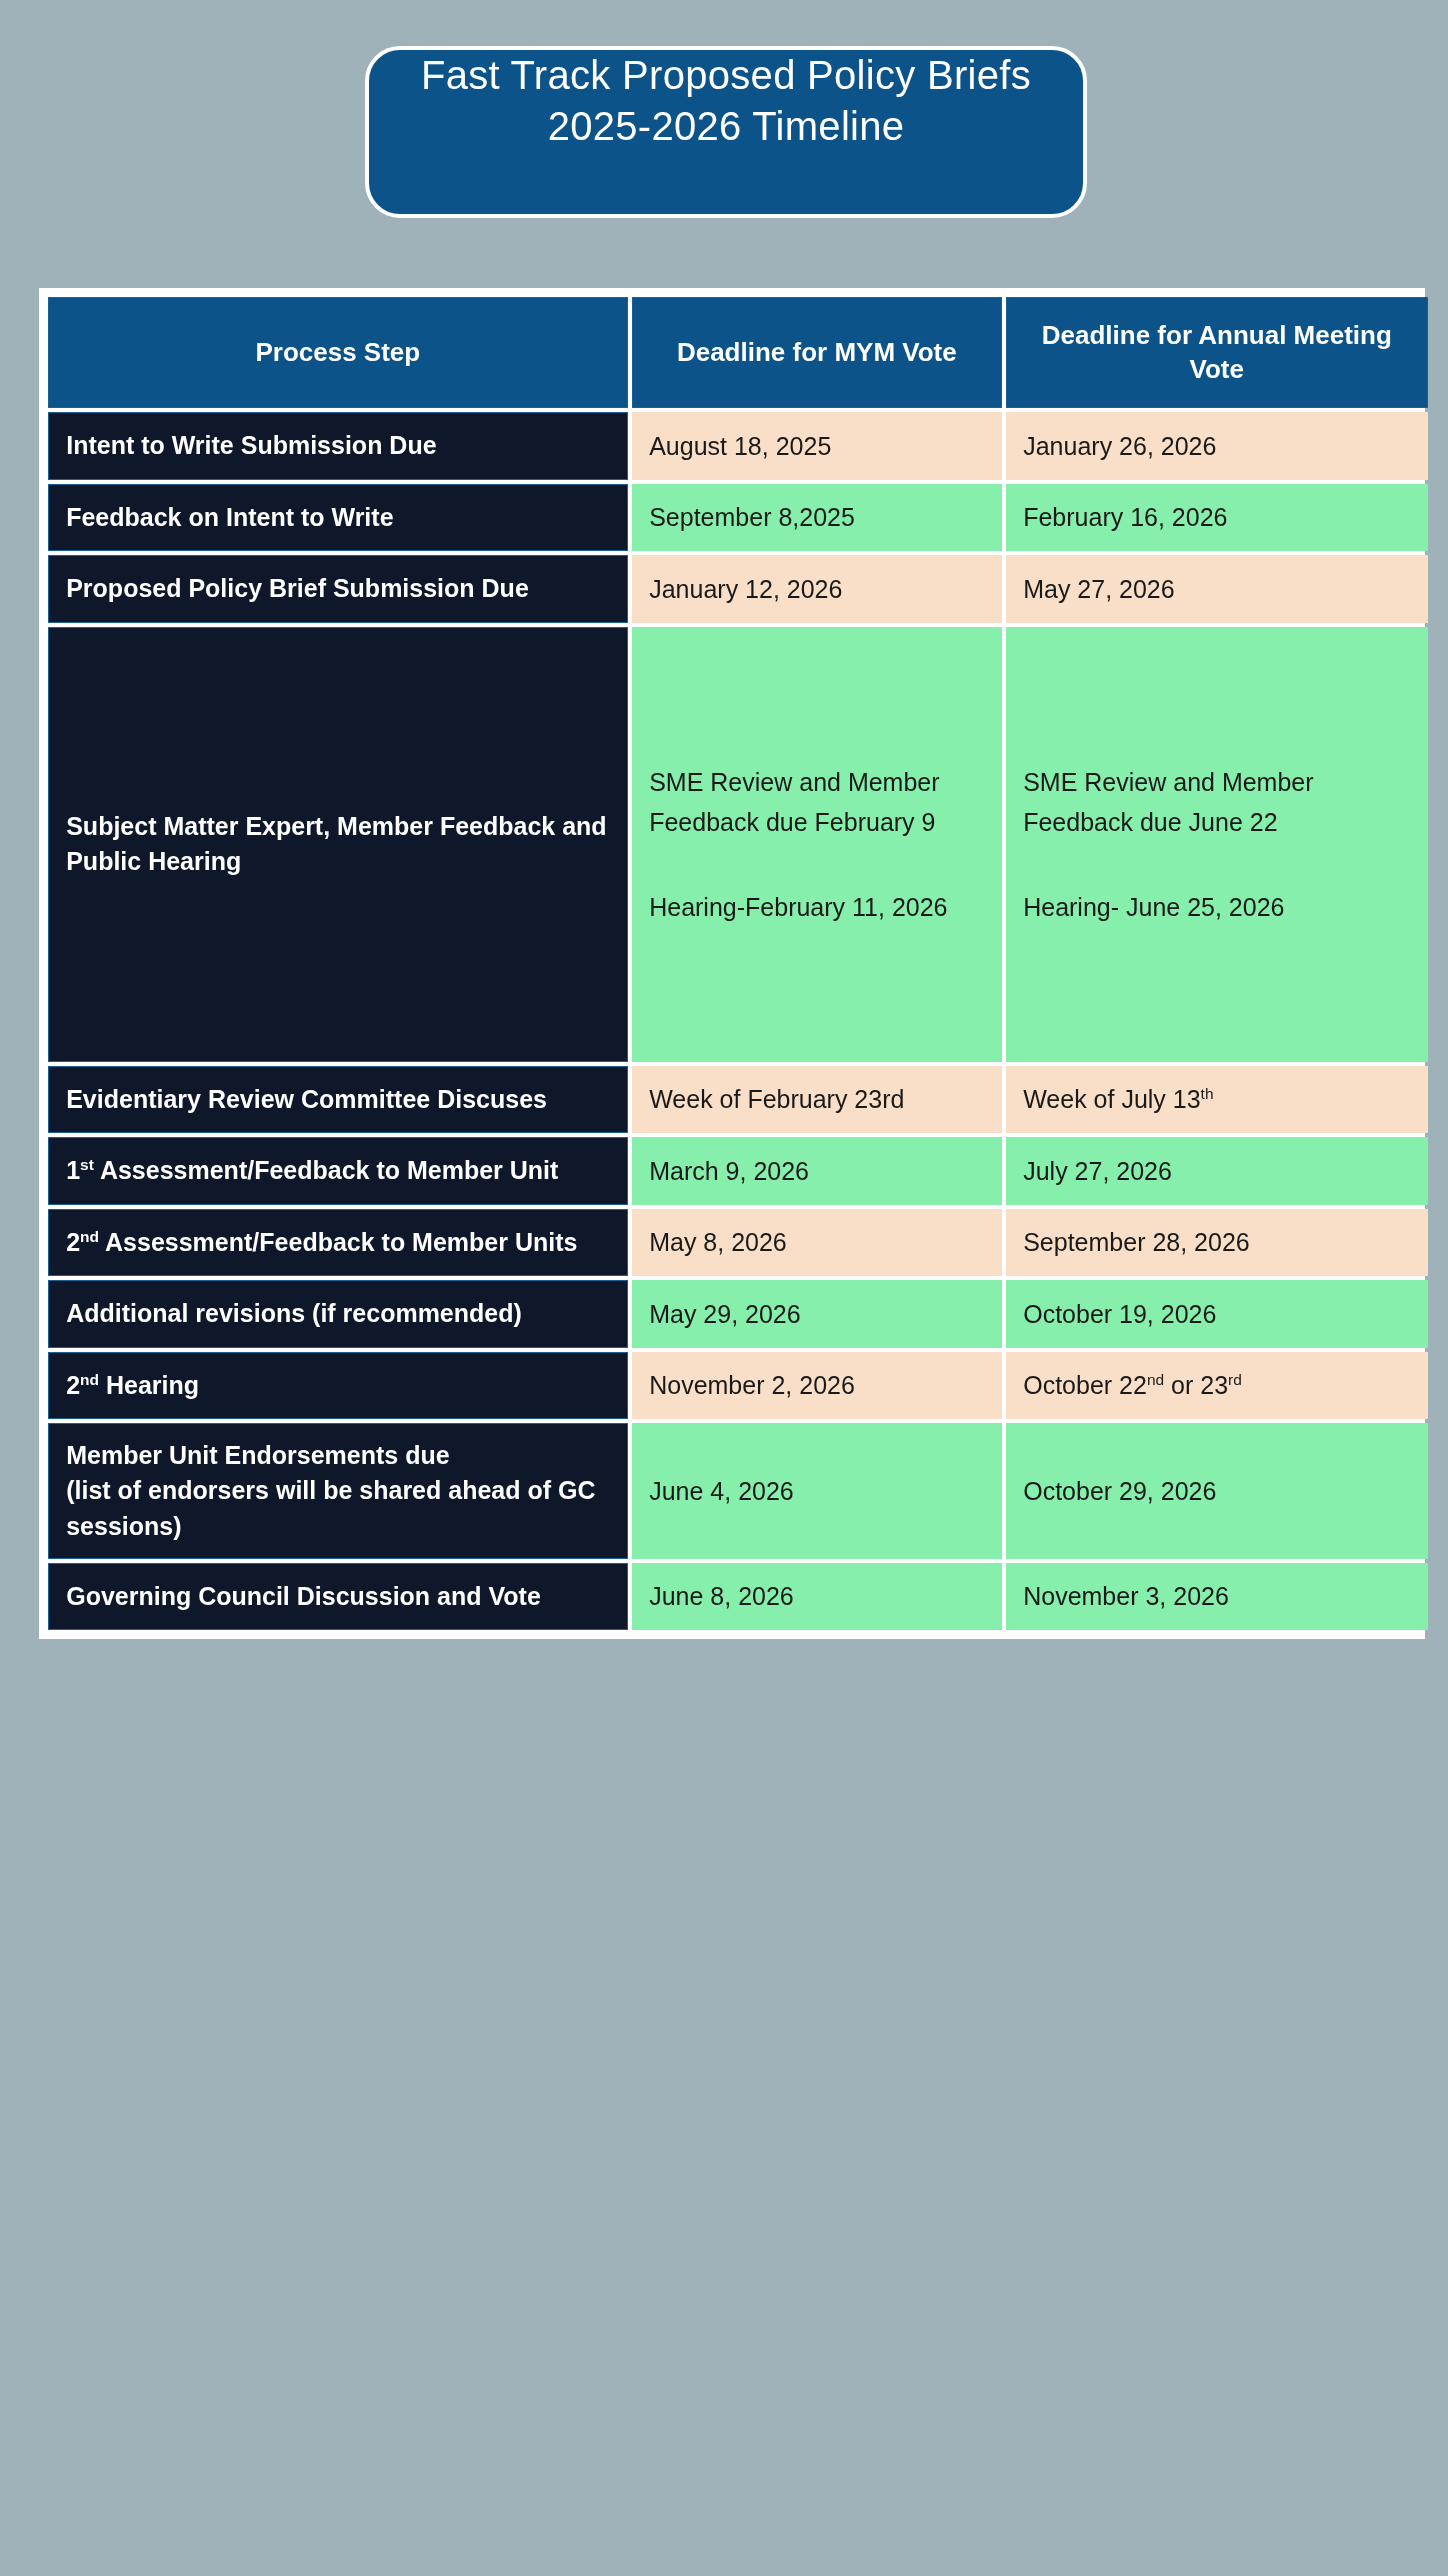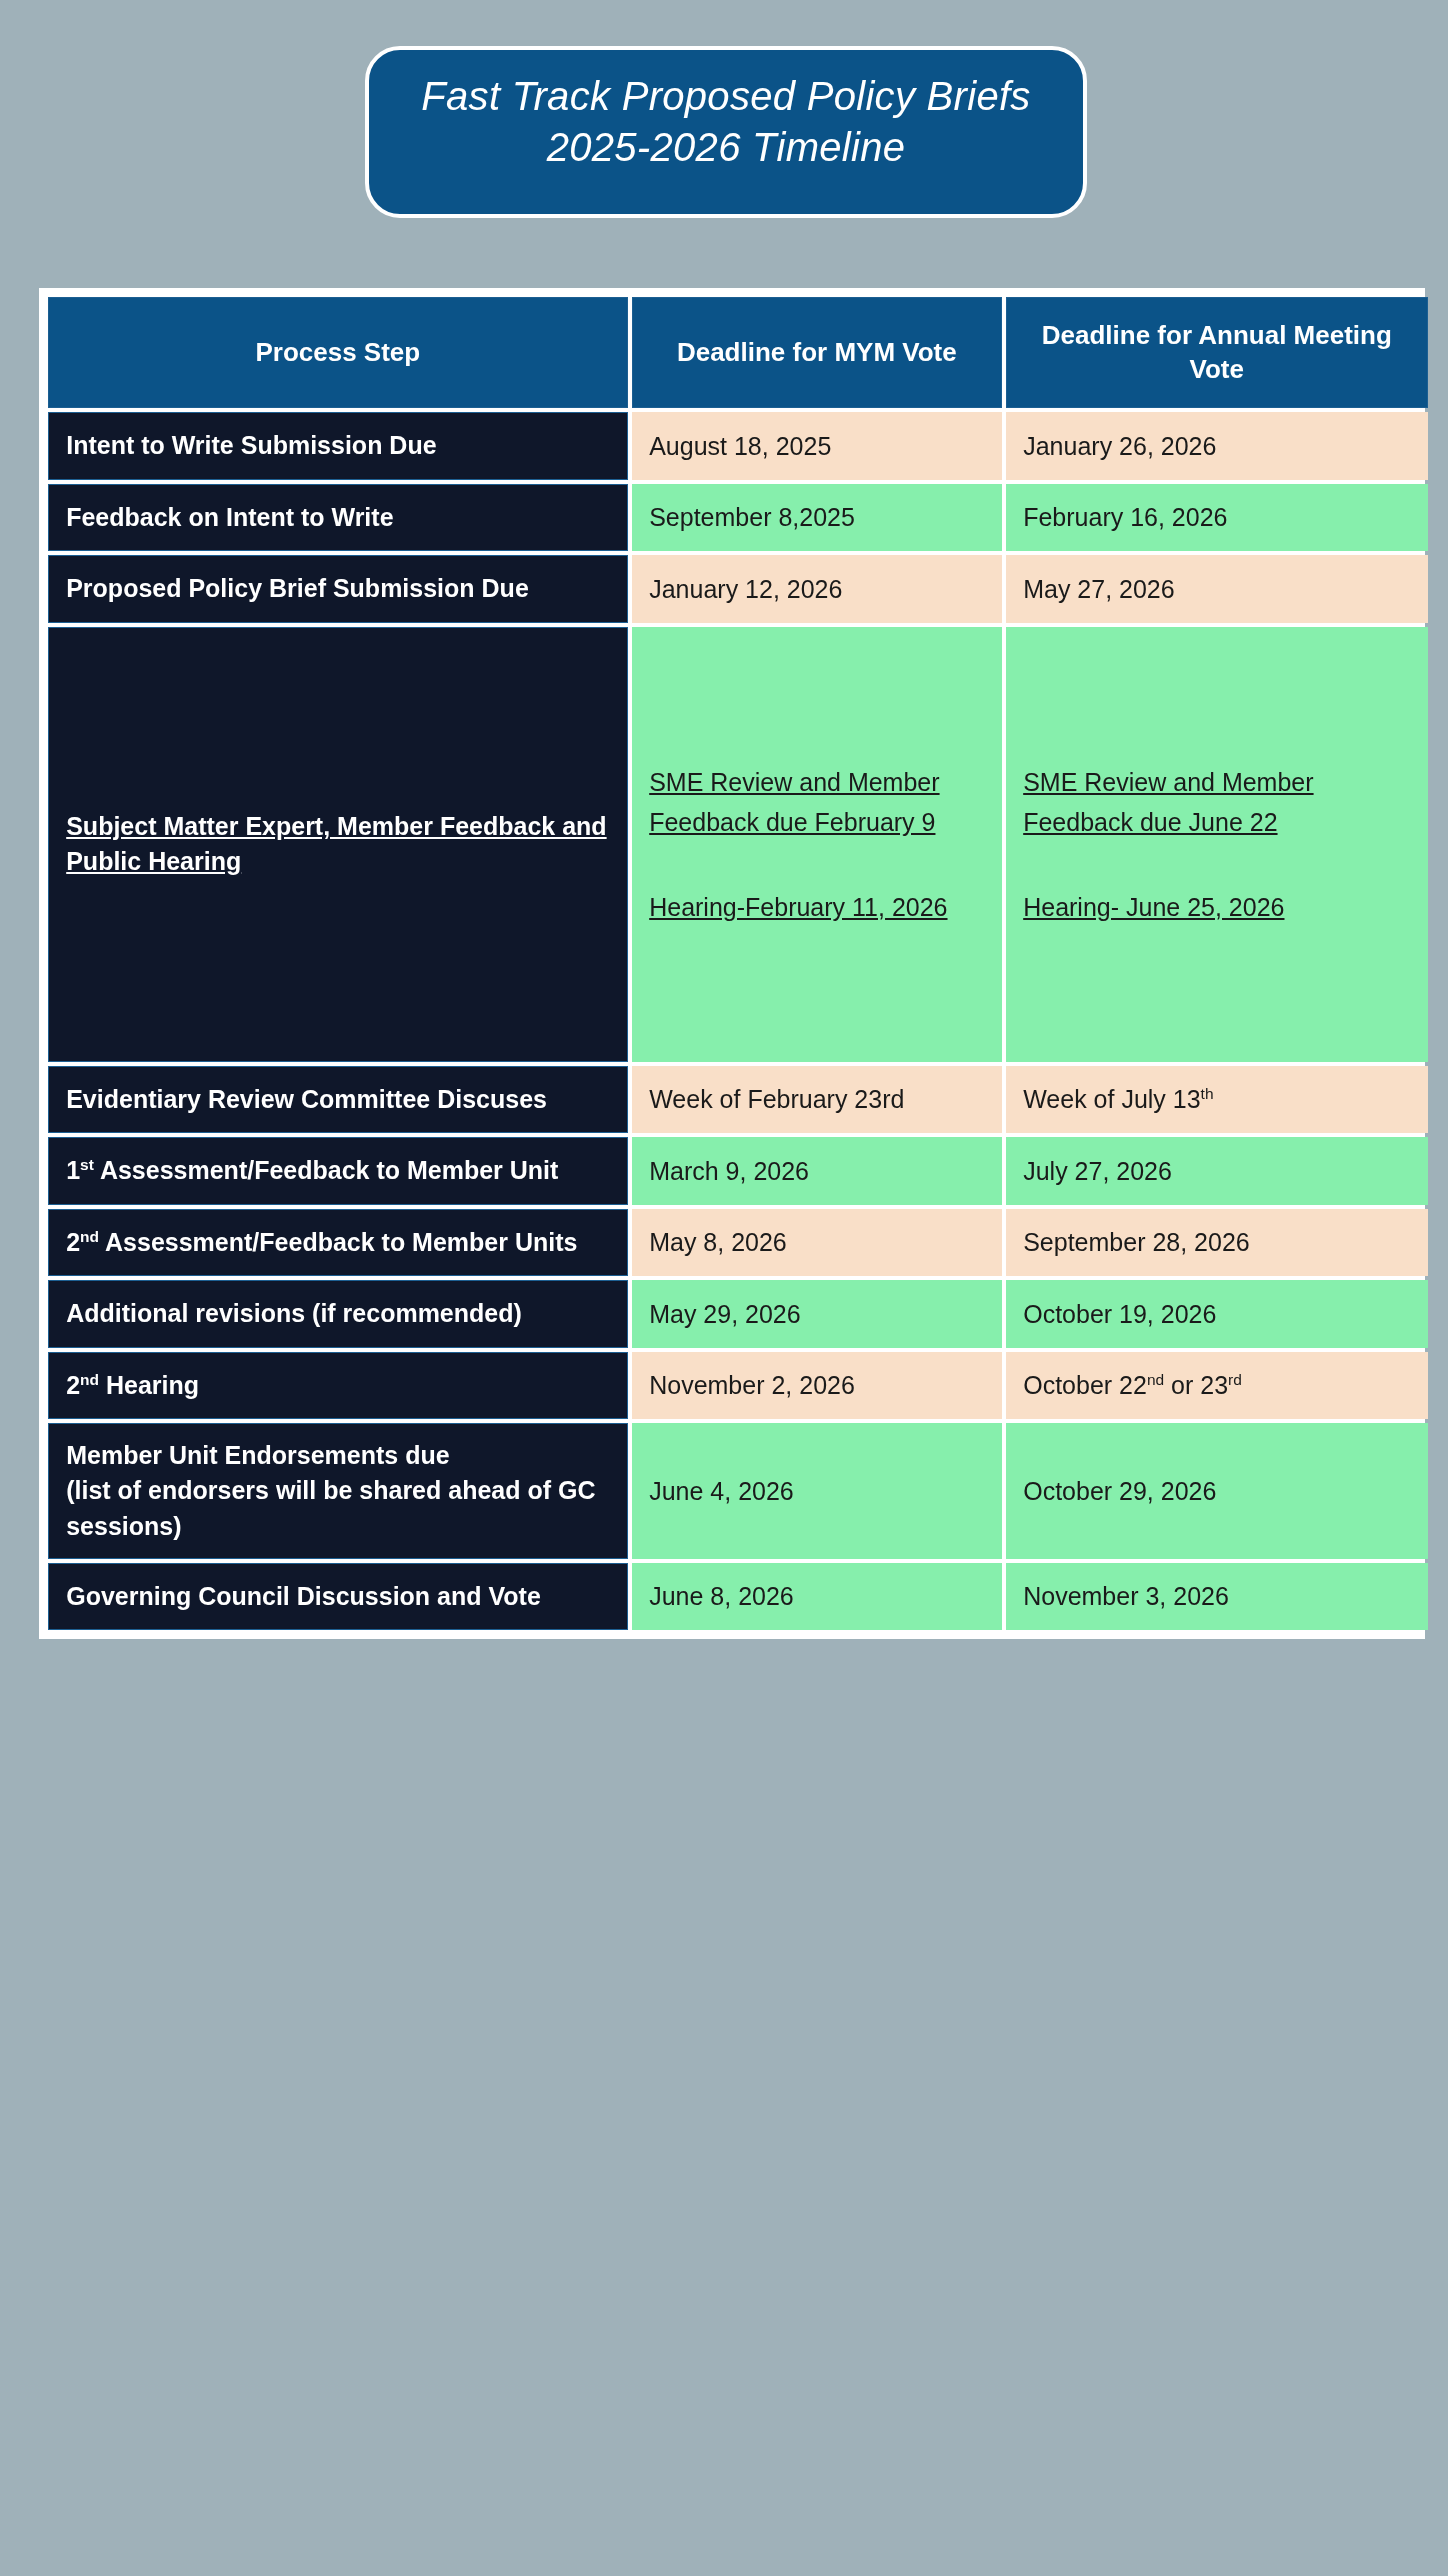--- a/index.html
+++ b/index.html
@@ -33,22 +33,20 @@
     width: 100%;
     height: 100%;
     box-sizing: border-box;
     background: #0B5388;
     border: 4.8px solid #FFFFFF;
     border-radius: 35px;
     display: flex;
     flex-direction: column;
     align-items: center;
     justify-content: flex-start;
-    padding-top: 21px;
-    font-style: italic;
   }
   .title-line {
     color: #FFFFFF;
     font-size: 40px;
     line-height: 1.28;
     letter-spacing: 0.3px;
     text-align: center;
     font-weight: 400;
     white-space: nowrap;
   }
@@ -108,21 +106,21 @@
   }
   tr.shade-dark td.date { background: #F9DFC8; margin-top: 12px; }
   tr.shade-light td.date { background: #86efac; }
 
   td.date .para { margin: 0; }
   td.date .gap { height: 44px; }
 
   sup { font-size: 0.62em; vertical-align: super; line-height: 0; }
 
   
-  tr.r-sme td { height: 406px; vertical-align: middle; text-decoration: underline; }
+  tr.r-sme td { height: 406px; vertical-align: middle; }
   tr.r-sme td.date { vertical-align: middle; }
 </style>
 </head>
 <body>
 
 <div class="page">
 
   <div class="title-wrap">
     <div class="title-box">
       <div class="title-line">Fast Track Proposed Policy Briefs</div>

